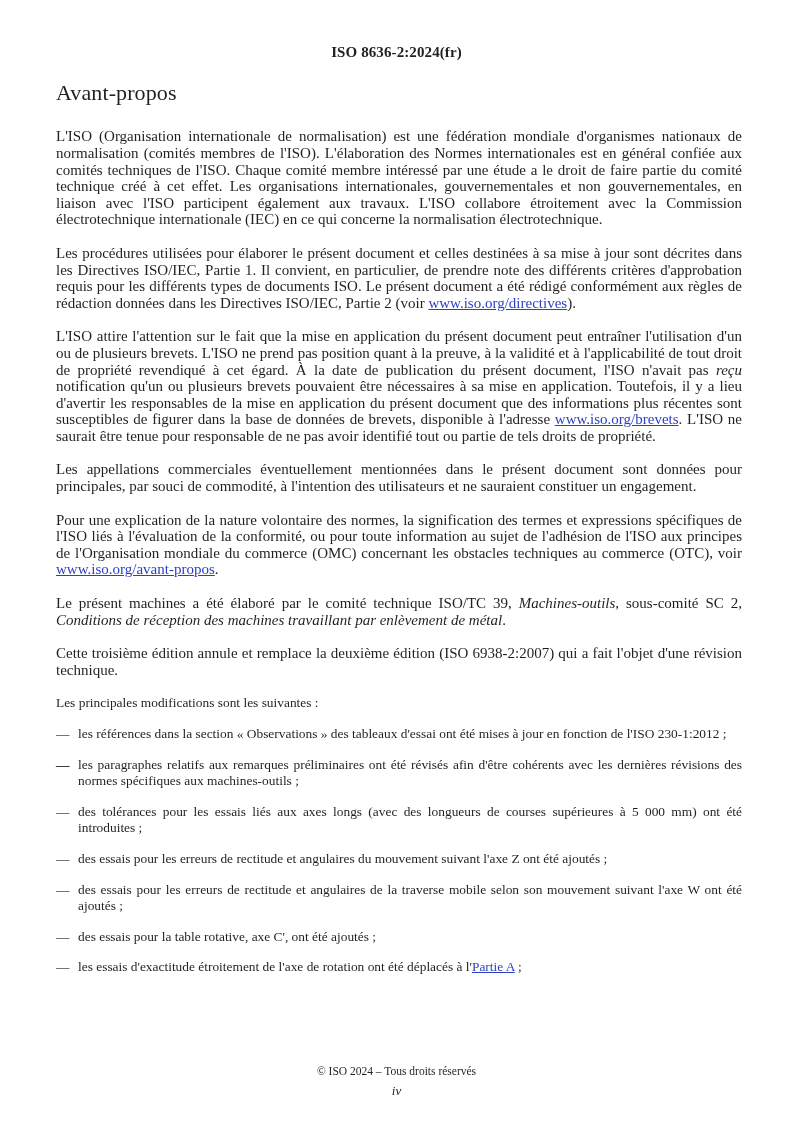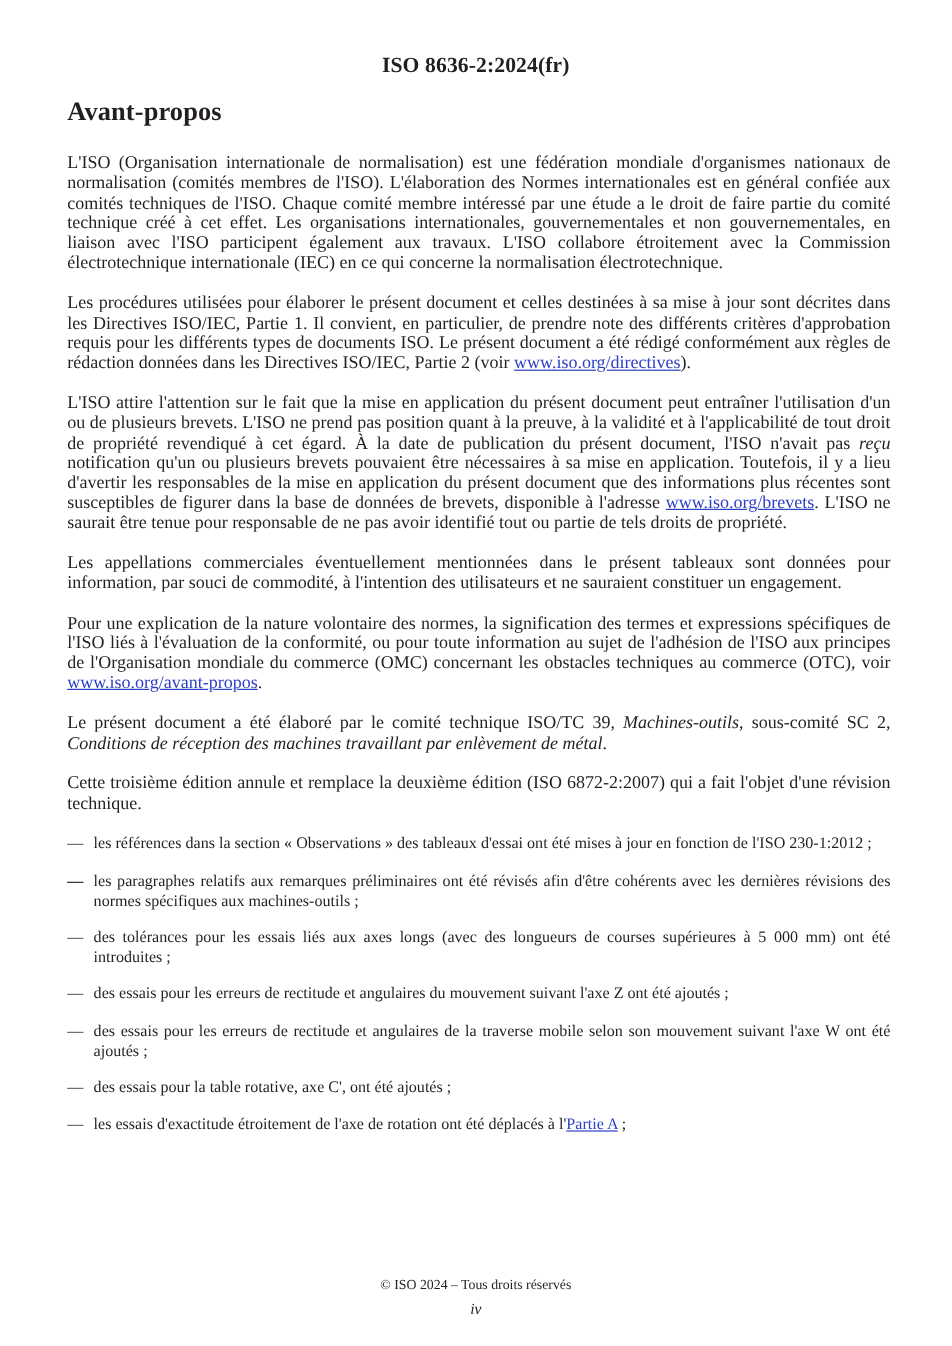--- a/index.html
+++ b/index.html
@@ -20,33 +20,33 @@
     left: 0; top: 0;
     width: 793px;
     height: 1122px;
   }
   .running-head {
     position: absolute;
     left: 0;
     top: 44px;
     width: 793px;
     text-align: center;
-    font-size: 18px;
+    font-size: 15px;
     font-weight: bold;
     letter-spacing: 0.1px;
   }
   .content {
     position: absolute;
     left: 56px;
     top: 80px;
     width: 686px;
   }
   h1.title {
     font-size: 22px;
-    font-weight: bold;
+    font-weight: normal;
     margin: 0 0 22px 0;
     letter-spacing: 0.1px;
     line-height: 1.2;
   }
   p.para {
     margin: 0 0 17px 0;
     font-size: 15px;
     line-height: 16.6px;
     text-align: justify;
     text-justify: inter-word;
@@ -117,28 +117,29 @@
   <div class="content">
 
     <h1 class="title">Avant-propos</h1>
 
     <p class="para">L'ISO (Organisation internationale de normalisation) est une fédération mondiale d'organismes nationaux de normalisation (comités membres de l'ISO). L'élaboration des Normes internationales est en général confiée aux comités techniques de l'ISO. Chaque comité membre intéressé par une étude a le droit de faire partie du comité technique créé à cet effet. Les organisations internationales, gouvernementales et non gouvernementales, en liaison avec l'ISO participent également aux travaux. L'ISO collabore étroitement avec la Commission électrotechnique internationale (IEC) en ce qui concerne la normalisation électrotechnique.</p>
 
     <p class="para"><span>Les procédures utilisées pour élaborer le présent document et celles destinées à sa mise à jour sont décrites dans les Directives ISO/IEC, Partie 1. Il convient, en particulier, de prendre note des différents critères d'approbation requis pour les différents types de documents ISO. Le présent document a été rédigé conformément aux règles de rédaction données dans les Directives ISO/IEC, Partie 2 (voir </span><a class="link" href="#">www.iso.org/directives</a><span>).</span></p>
 
     <p class="para"><span>L'ISO attire l'attention sur le fait que la mise en application du présent document peut entraîner l'utilisation d'un ou de plusieurs brevets. L'ISO ne prend pas position quant à la preuve, à la validité et à l'applicabilité de tout droit de propriété revendiqué à cet égard. À la date de publication du présent document, l'ISO n'avait pas </span><span class="ital">reçu</span><span> notification qu'un ou plusieurs brevets pouvaient être nécessaires à sa mise en application. Toutefois, il y a lieu d'avertir les responsables de la mise en application du présent document que des informations plus récentes sont susceptibles de figurer dans la base de données de brevets, disponible à l'adresse </span><a class="link" href="#">www.iso.org/brevets</a><span>. L'ISO ne saurait être tenue pour responsable de ne pas avoir identifié tout ou partie de tels droits de propriété.</span></p>
 
-    <p class="para">Les appellations commerciales éventuellement mentionnées dans le présent tableaux sont données pour information, par souci de commodité, à l'intention des utilisateurs et ne sauraient constituer un engagement.</p>
+    <p class="para">Les appellations commerciales éventuellement mentionnées dans le présent document sont données pour principales, par souci de commodité, à l'intention des utilisateurs et ne sauraient constituer un engagement.</p>
 
     <p class="para"><span>Pour une explication de la nature volontaire des normes, la signification des termes et expressions spécifiques de l'ISO liés à l'évaluation de la conformité, ou pour toute information au sujet de l'adhésion de l'ISO aux principes de l'Organisation mondiale du commerce (OMC) concernant les obstacles techniques au commerce (OTC), voir </span><a class="link" href="#">www.iso.org/avant-propos</a><span>.</span></p>
 
-    <p class="para"><span>Le présent document a été élaboré par le comité technique ISO/TC 39, </span><span class="ital">Machines-outils</span><span>, sous-comité SC 2, </span><span class="ital">Conditions de réception des machines travaillant par enlèvement de métal</span><span>.</span></p>
+    <p class="para"><span>Le présent machines a été élaboré par le comité technique ISO/TC 39, </span><span class="ital">Machines-outils</span><span>, sous-comité SC 2, </span><span class="ital">Conditions de réception des machines travaillant par enlèvement de métal</span><span>.</span></p>
 
-    <p class="para">Cette troisième édition annule et remplace la deuxième édition (ISO 6872-2:2007) qui a fait l'objet d'une révision technique.</p>
+    <p class="para">Cette troisième édition annule et remplace la deuxième édition (ISO 6938-2:2007) qui a fait l'objet d'une révision technique.</p>
 
+    <p class="intro-line">Les principales modifications sont les suivantes :</p>
 
     <ul class="dash-list">
       <li><span class="dash">—</span><span>les références dans la section « Observations » des tableaux d'essai ont été mises à jour en fonction de l'ISO 230-1:2012 ;</span></li>
       <li><span class="dash">—</span></li>
       <li><span class="dash">—</span><span>les paragraphes relatifs aux remarques préliminaires ont été révisés afin d'être cohérents avec les dernières révisions des normes spécifiques aux machines-outils ;</span></li>
       <li><span class="dash">—</span><span>des tolérances pour les essais liés aux axes longs (avec des longueurs de courses supérieures à 5 000 mm) ont été introduites ;</span></li>
       <li><span class="dash">—</span><span>des essais pour les erreurs de rectitude et angulaires du mouvement suivant l'axe Z ont été ajoutés ;</span></li>
       <li><span class="dash">—</span><span>des essais pour les erreurs de rectitude et angulaires de la traverse mobile selon son mouvement suivant l'axe W ont été ajoutés ;</span></li>
       <li><span class="dash">—</span><span>des essais pour la table rotative, axe C', ont été ajoutés ;</span></li>
       <li><span class="dash">—</span><span>les essais d'exactitude étroitement de l'axe de rotation ont été déplacés à l'</span><a class="link" href="#">Partie A</a><span> ;</span></li>

